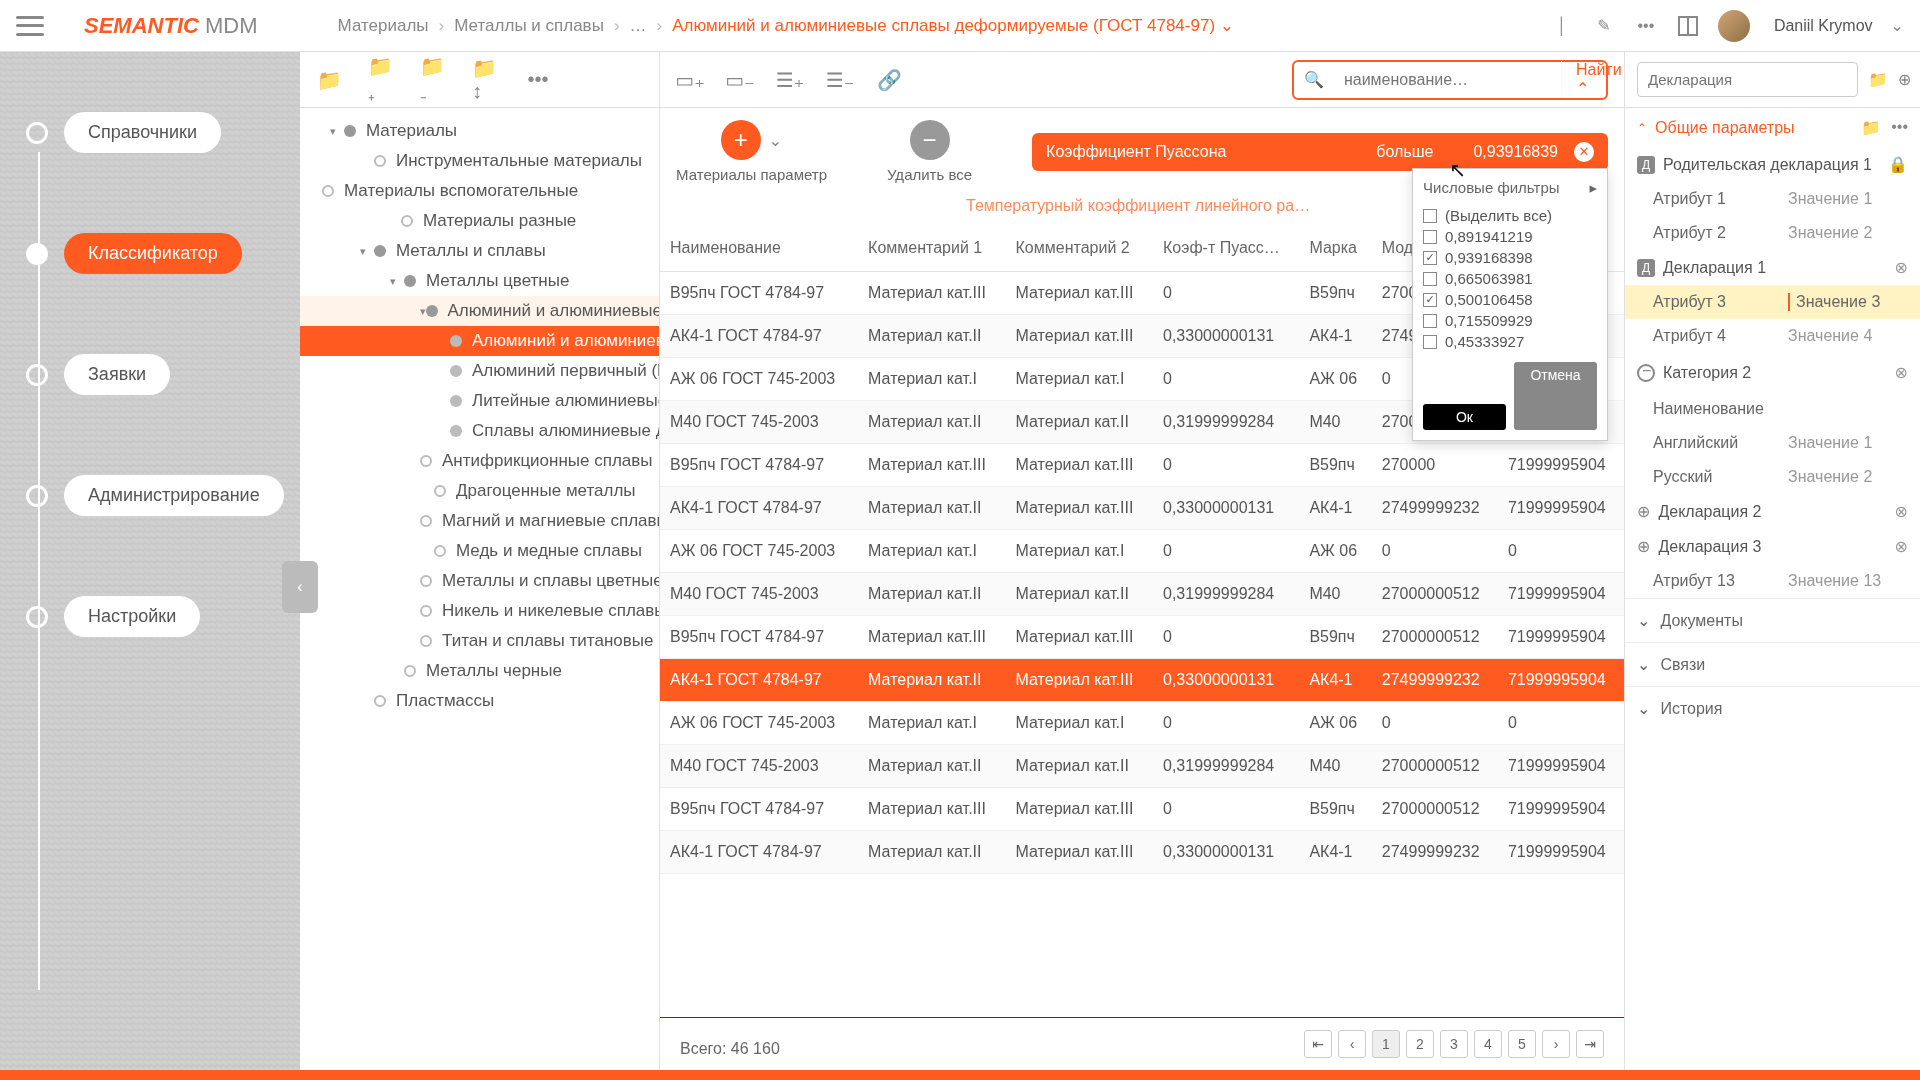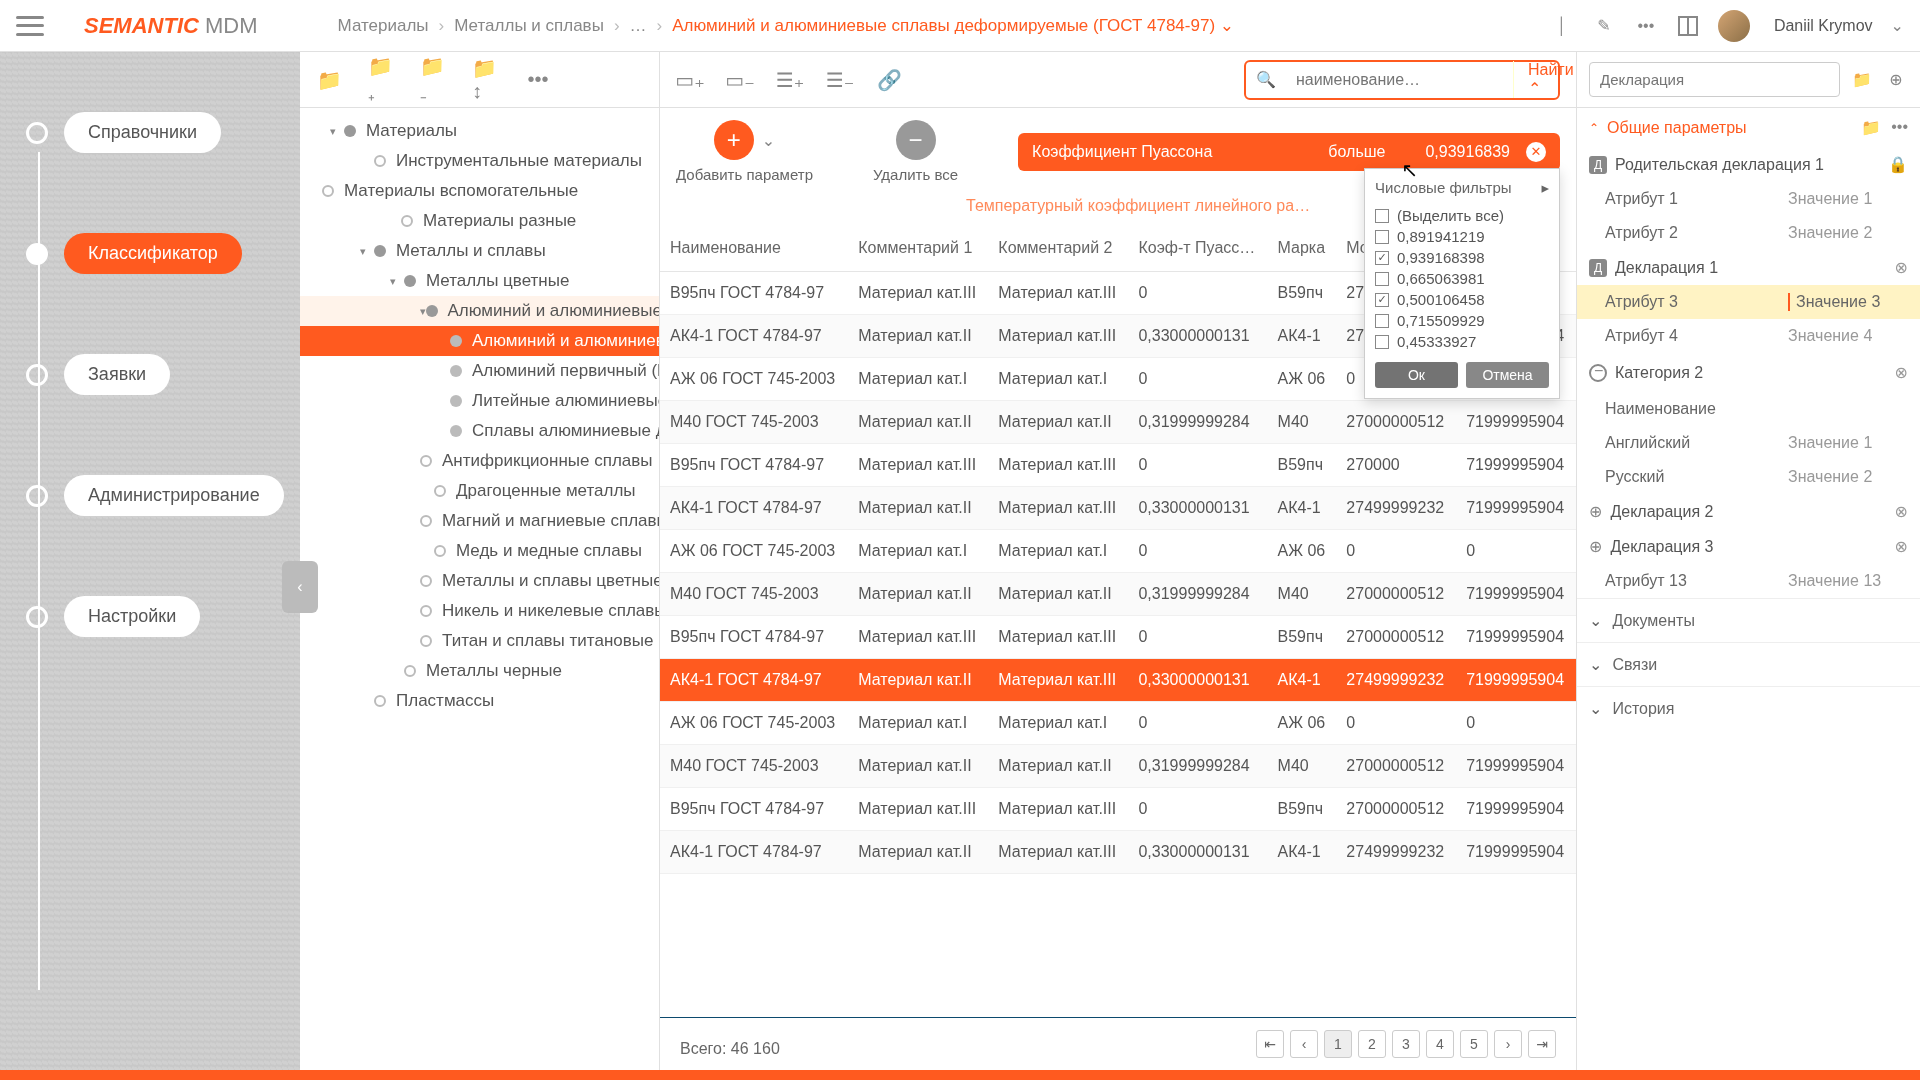--- a/index.html
+++ b/index.html
@@ -60,34 +60,34 @@
 .filter-chip .fc-close { width: 20px; height: 20px; background: #fff; color: #ff5a1f; border-radius: 50%; display: flex; align-items: center; justify-content: center; font-size: 13px; }
 .filter-row2 { display: flex; align-items: center; padding: 0 3px 10px 290px; color: #888; font-size: 16px; }
 .filter-row2 .f2-name { flex: 1; color: #ff8a5a; }
 .filter-row2 .f2-op { margin-right: 40px; }
 .num-popup { position: absolute; right: 16px; top: 60px; width: 196px; background: #fff; border: 1px solid #ccc; box-shadow: 0 4px 12px rgba(0,0,0,0.15); padding: 10px; z-index: 10; font-size: 15px; }
 .num-popup .np-title { color: #666; margin-bottom: 8px; display: flex; justify-content: space-between; }
 .np-item { display: flex; align-items: center; gap: 8px; padding: 2px 0; color: #555; }
 .np-check { width: 14px; height: 14px; border: 1px solid #888; display: flex; align-items: center; justify-content: center; font-size: 11px; }
 .np-check.checked::after { content: '✓'; color: #555; }
 .np-buttons { display: flex; gap: 8px; margin-top: 10px; }
-.np-ok { flex: 1; background: #737373; color: #fff; padding: 5px 0; text-align: center; border-radius: 3px; font-size: 14px; }
+.np-ok { flex: 1; background: #000000; color: #fff; padding: 5px 0; text-align: center; border-radius: 3px; font-size: 14px; margin-top: 42px; }
 .np-cancel { flex: 1; background: #888; color: #fff; padding: 5px 0; text-align: center; border-radius: 3px; font-size: 14px; }
 .cursor { position: absolute; right: 158px; top: 50px; font-size: 20px; z-index: 20; pointer-events: none; }
 .data-table { flex: 1; overflow: auto; }
 table { width: 100%; border-collapse: collapse; font-size: 16px; }
 th { text-align: left; padding: 14px 10px; color: #666; font-weight: normal; border-bottom: 1px solid #e5e5e5; }
 td { padding: 12px 10px; color: #555; border-bottom: 1px solid #f0f0f0; }
 tr.row-sel td { background: #ff5a1f; color: #fff; }
 tr.row-alt td { background: #fafafa; }
 .table-footer { display: flex; align-items: flex-end; padding: 12px 20px; border-top: 1px solid #0c4a6e; font-size: 16px; color: #666; }
 .pagination { margin-left: auto; display: flex; gap: 6px; }
 .pg-btn { width: 28px; height: 28px; border: 1px solid #ccc; display: flex; align-items: center; justify-content: center; border-radius: 3px; font-size: 14px; color: #666; cursor: pointer; }
 .pg-btn.active { background: #eee; }
-.right-panel { width: 344px; border-left: 1px solid #e0e0e0; display: flex; flex-direction: column; font-size: 16px; }
+.right-panel { width: 296px; border-left: 1px solid #e0e0e0; display: flex; flex-direction: column; font-size: 16px; }
 .rp-toolbar { height: 56px; display: flex; align-items: center; padding: 0 12px; gap: 10px; border-bottom: 1px solid #e0e0e0; }
 .rp-toolbar input { flex: 1; border: 1px solid #ccc; padding: 8px 10px; border-radius: 4px; font-size: 15px; }
 .rp-header { display: flex; align-items: center; padding: 10px 12px; color: #ff5a1f; font-weight: 500; }
 .rp-header .chev { margin-right: 8px; font-size: 12px; }
 .rp-header .hicons { margin-left: auto; display: flex; gap: 10px; color: #888; }
 .rp-sub { padding: 8px 12px; color: #555; font-weight: 500; display: flex; align-items: center; }
 .rp-sub .badge { width: 18px; height: 18px; background: #888; color: #fff; border-radius: 3px; font-size: 12px; display: flex; align-items: center; justify-content: center; margin-right: 8px; }
 .rp-sub .del { margin-left: auto; color: #999; }
 .rp-attr { display: flex; padding: 8px 12px 8px 28px; }
 .rp-attr .aname { flex: 1; color: #666; }
@@ -295,21 +295,21 @@
         </div>
       </div>
 
       <div class="param-area">
         <div class="param-row1">
           <div class="add-param">
             <div style="display:flex;align-items:center;gap:8px;">
               <div class="circle-btn orange">+</div>
               <span style="color:#888;">⌄</span>
             </div>
-            <div class="param-label">Добавить параметр</div>
+            <div class="param-label">Материалы параметр</div>
           </div>
           <div class="add-param">
             <div class="circle-btn grey">−</div>
             <div class="param-label">Удалить все</div>
           </div>
           <div class="filter-chip">
             <span class="fc-name">Коэффициент Пуассона</span>
             <span class="fc-op">больше</span>
             <span class="fc-val">0,93916839</span>
             <span class="fc-close">✕</span>

